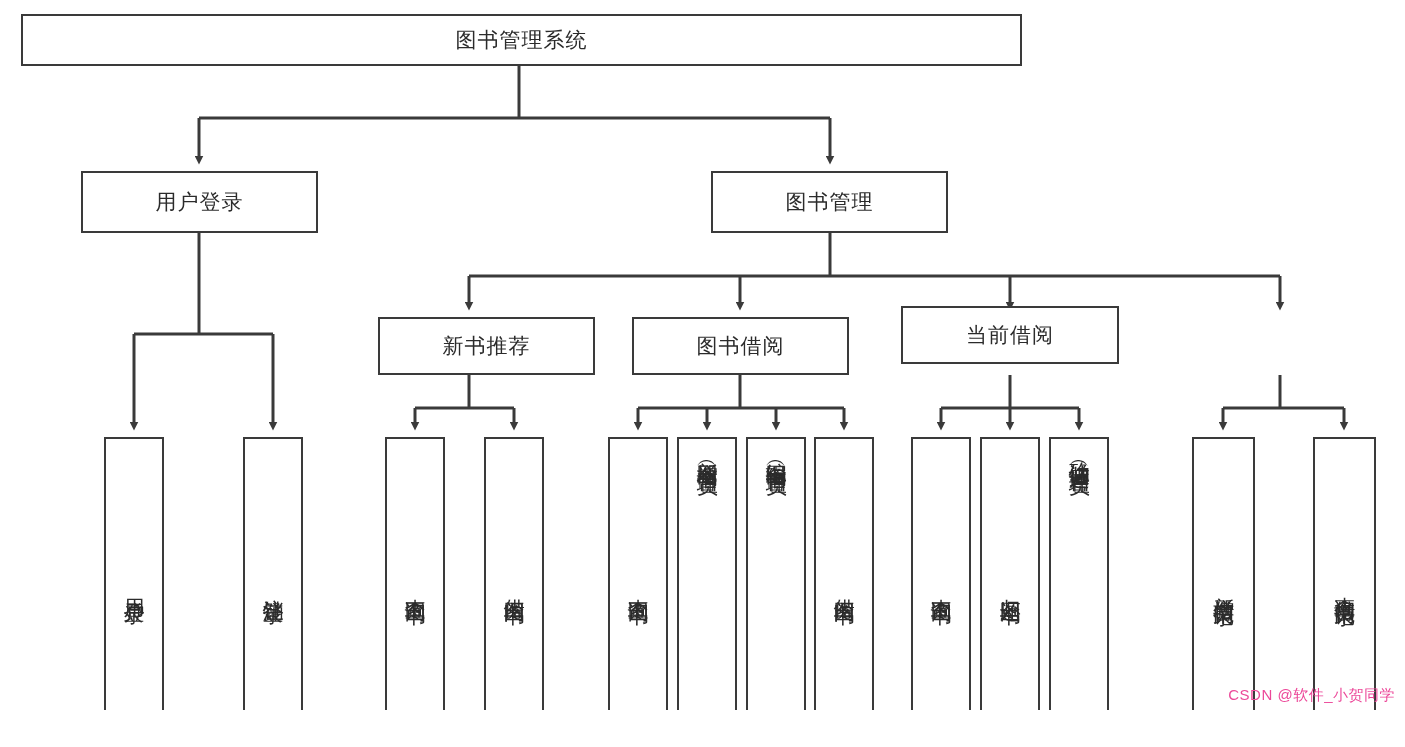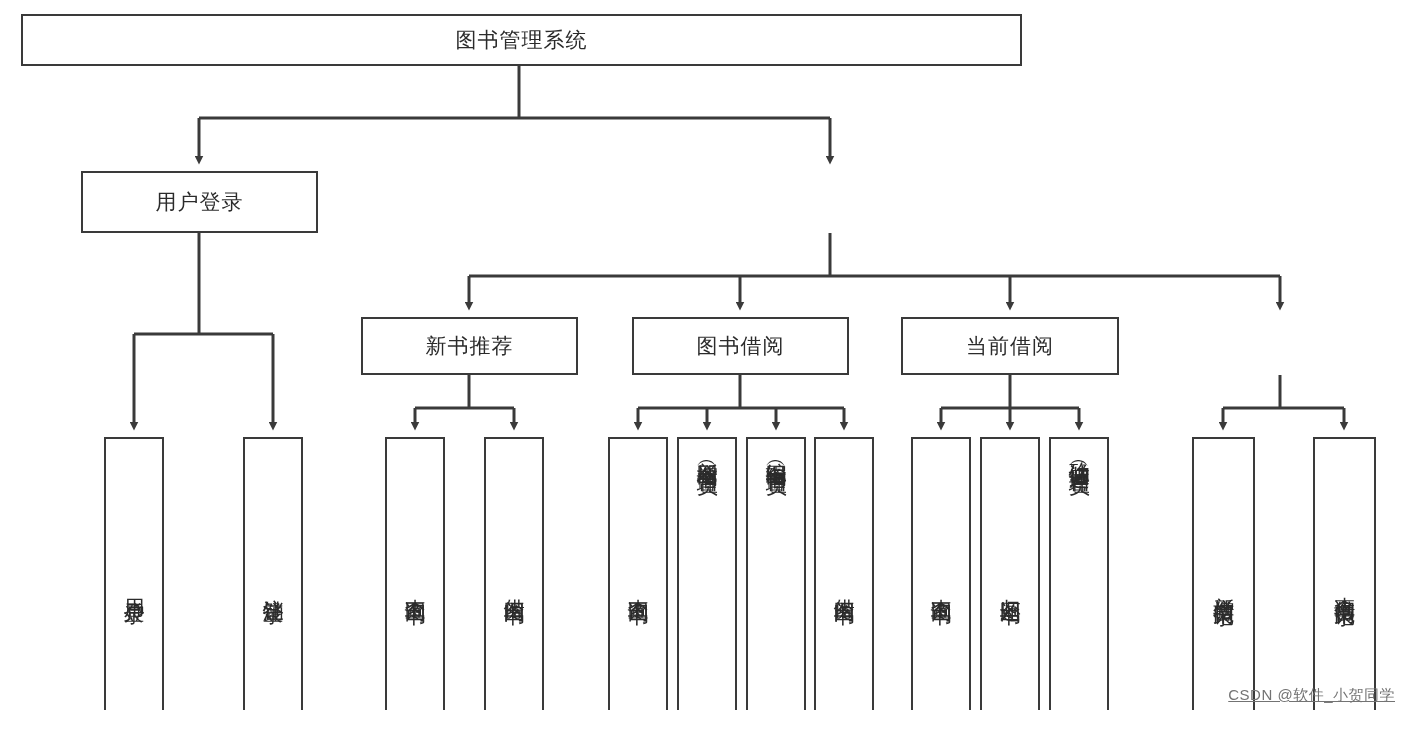--- a/index.html
+++ b/index.html
@@ -54,24 +54,23 @@
   }
   .node.vert.center {
     align-items: center;
     padding-top: 0;
   }
   .watermark {
     position: absolute;
     right: 10px;
     bottom: 5px;
     font-size: 15px;
-    color: #737373;
+    color: #ec4899;
     white-space: nowrap;
     letter-spacing: 0.5px;
-    text-decoration: underline;
   }
 </style>
 </head>
 <body>
 
 <div id="canvas">
 
   <svg id="edges" viewBox="0 0 1405 747" width="1405" height="747">
     <defs>
       <marker id="arrow" markerWidth="9" markerHeight="9" refX="0.5" refY="4.5" orient="auto" markerUnits="userSpaceOnUse">
@@ -123,28 +122,31 @@
     </g>
   </svg>
 
   <div class="node horiz" style="left:21px; top:14px; width:1001px; height:52px;">
     <span>图书管理系统</span>
   </div>
 
   <div class="node horiz" style="left:81px; top:171px; width:237px; height:62px;">
     <span>用户登录</span>
   </div>
+  <div class="node horiz" style="left:711px; top:171px; width:237px; height:62px;">
+    <span>图书管理</span>
+  </div>
 
-  <div class="node horiz" style="left:361px; top:317px; width:217px; height:58px;">
+  <div class="node horiz" style="left:378px; top:317px; width:217px; height:58px;">
     <span>新书推荐</span>
   </div>
   <div class="node horiz" style="left:632px; top:317px; width:217px; height:58px;align-items:center;">
     <span>图书借阅</span>
   </div>
-  <div class="node horiz" style="left:901px; top:317px; width:218px; height:58px;">
+  <div class="node horiz" style="left:901px; top:306px; width:218px; height:58px;">
     <span>当前借阅</span>
   </div>
 
   <div class="node vert center" style="left:104px; top:437px; width:60px; height:297px;">
     <span class="vtext">用户登录</span>
   </div>
   <div class="node vert center" style="left:243px; top:437px; width:60px; height:297px;">
     <span class="vtext">注销登录</span>
   </div>
 

